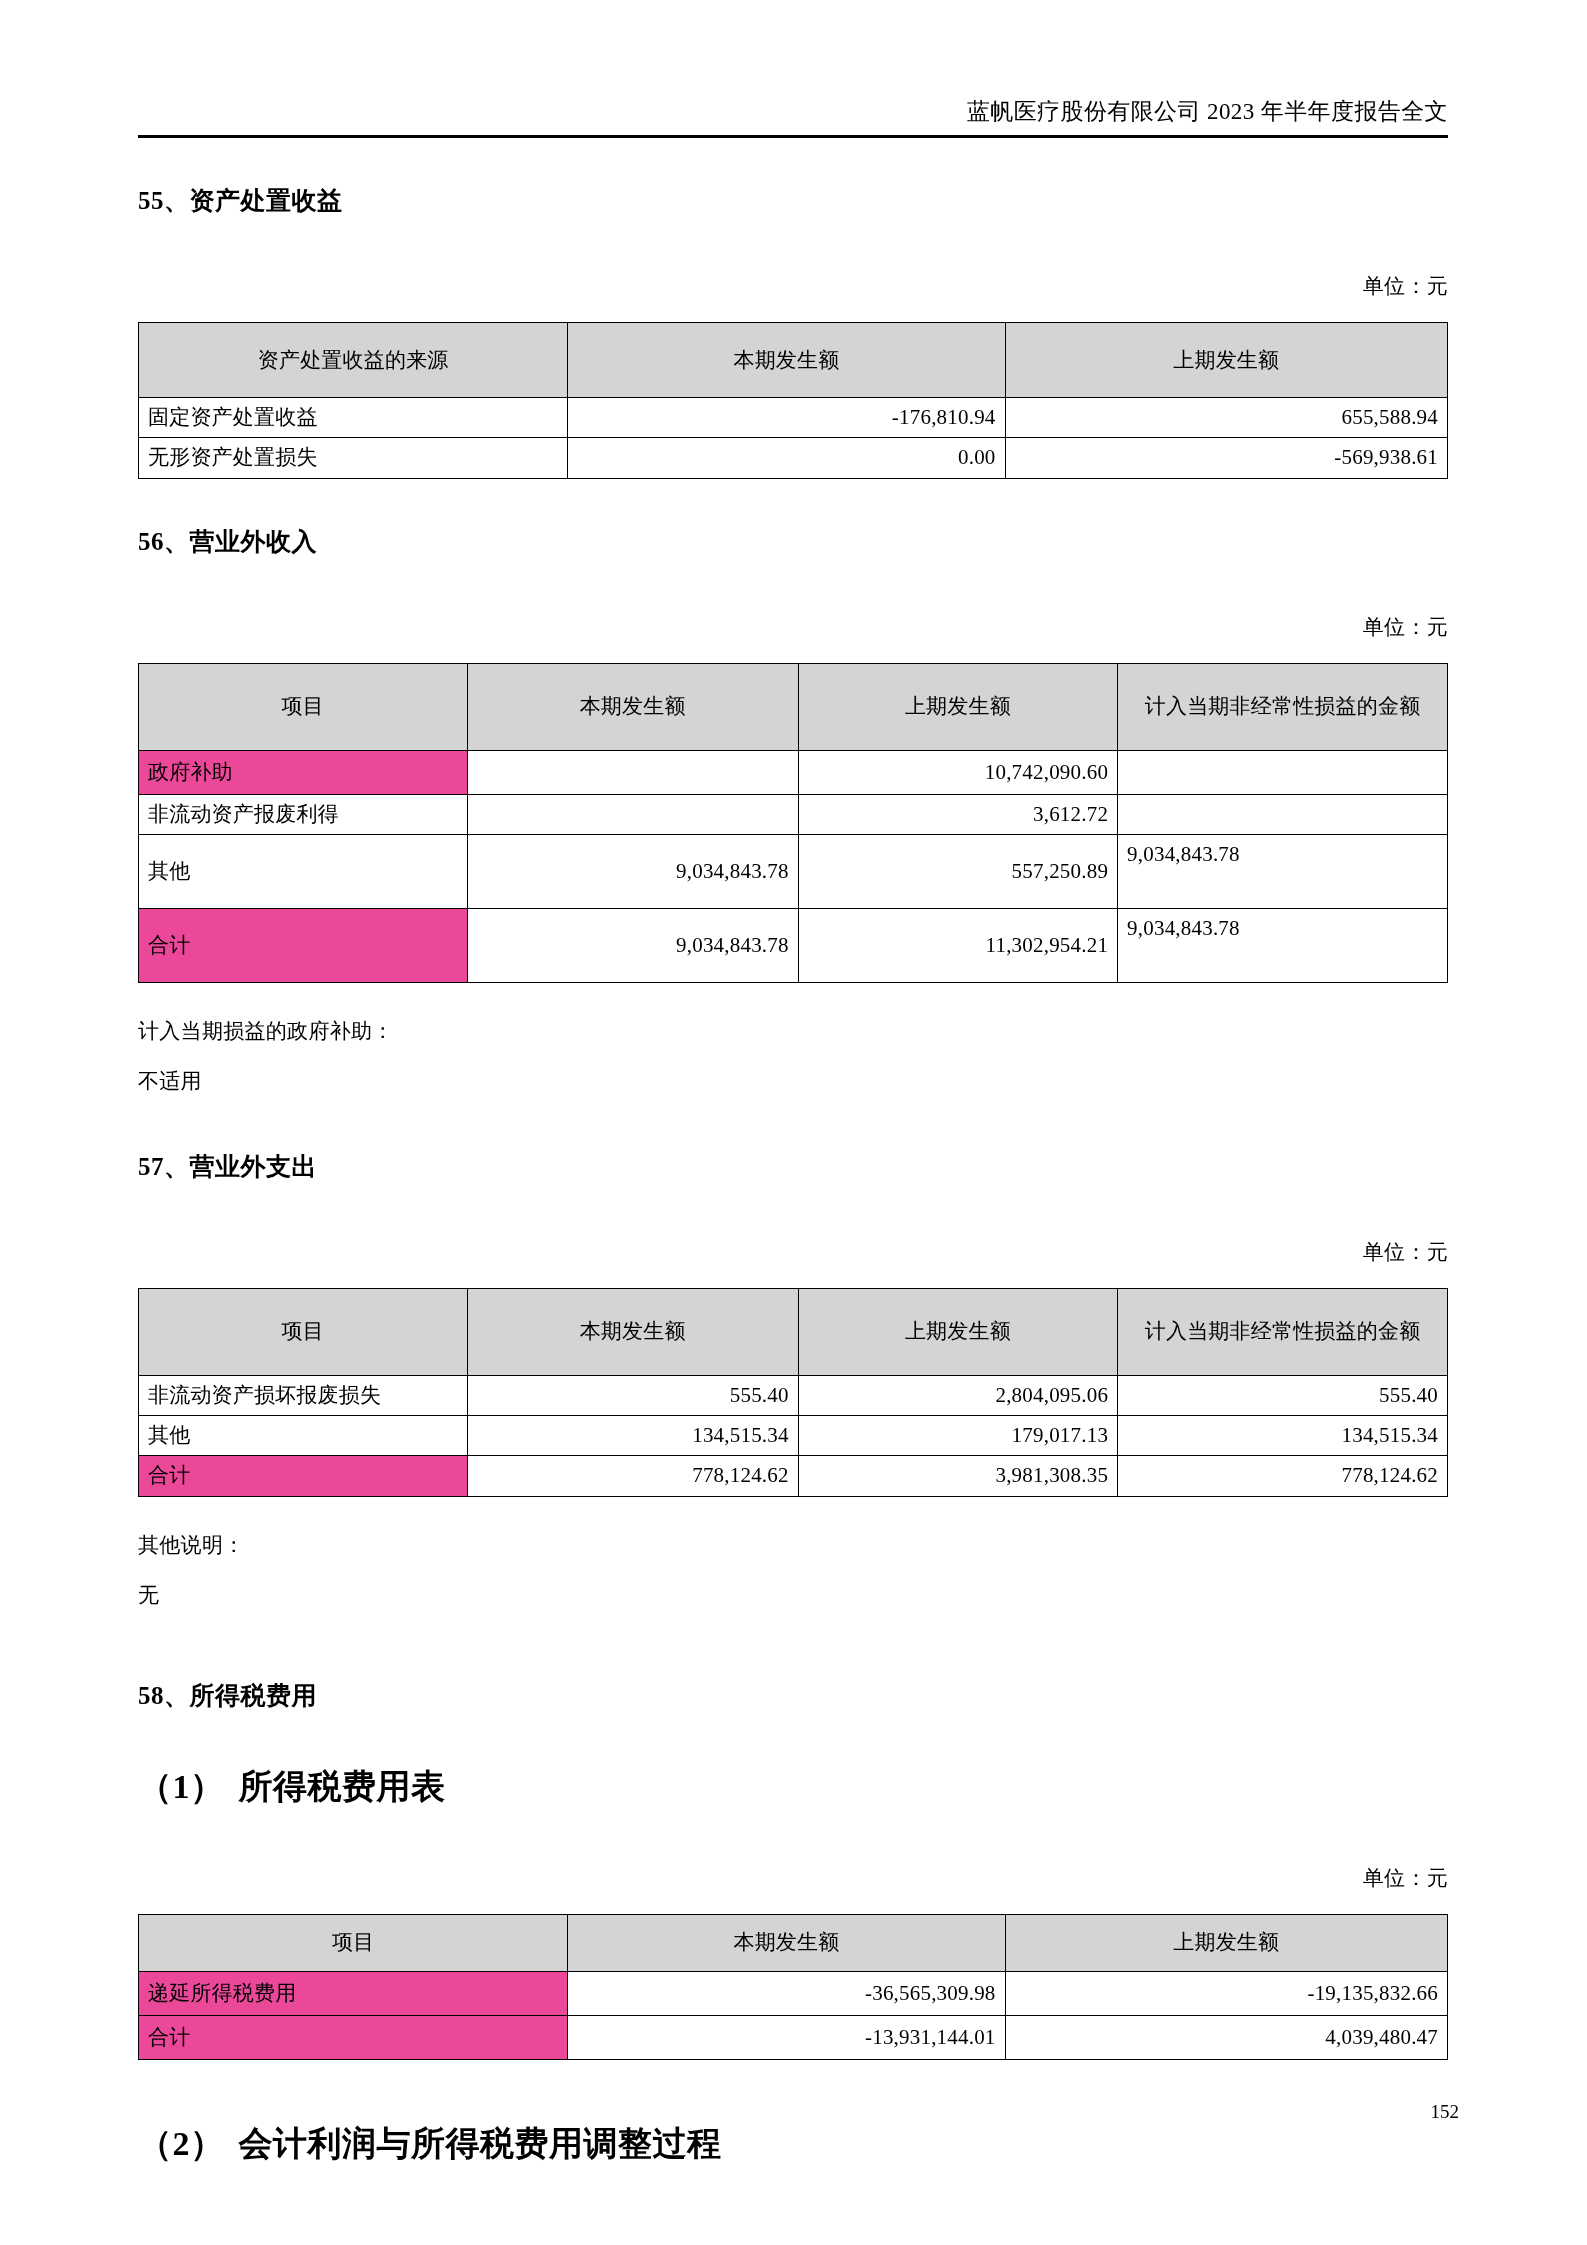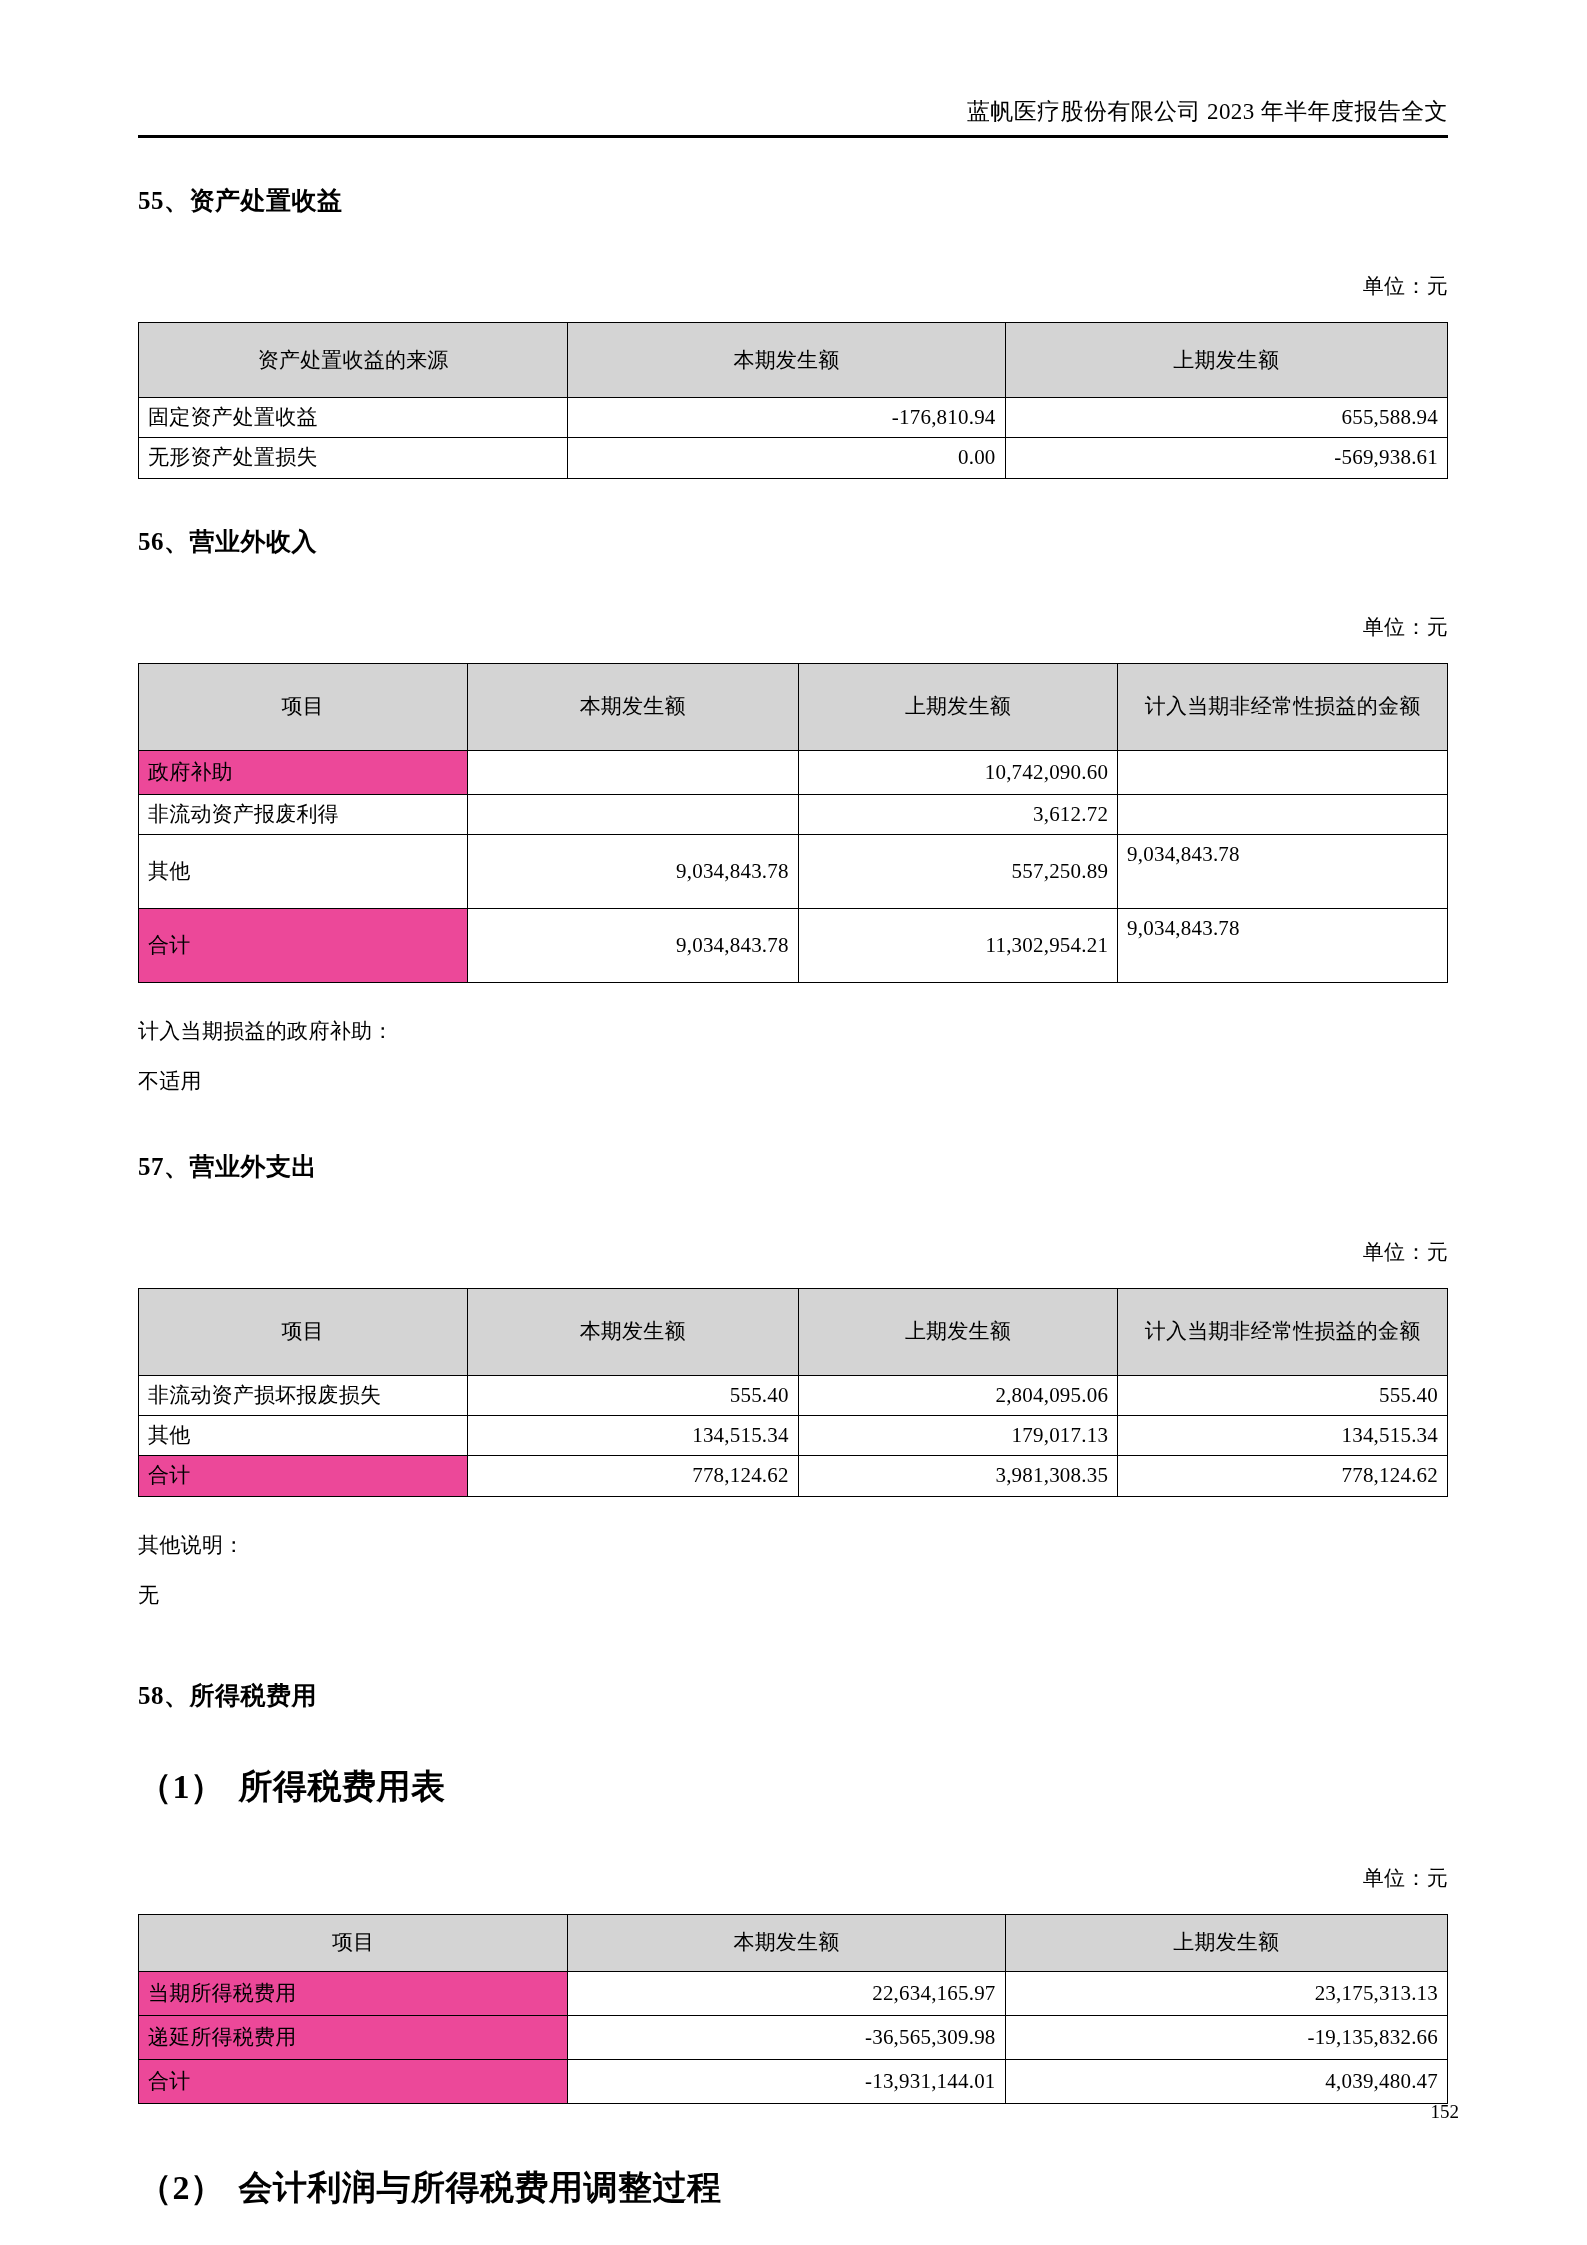--- a/index.html
+++ b/index.html
@@ -321,25 +321,20 @@
       </colgroup>
       <thead>
         <tr>
           <th class="r-mid">项目</th>
           <th>本期发生额</th>
           <th>上期发生额</th>
         </tr>
       </thead>
       <tbody>
         <tr class="r-mid">
-          <td class="label shaded">当期所得税费用</td>
-          <td class="num">22,634,165.97</td>
-          <td class="num">23,175,313.13</td>
-        </tr>
-        <tr class="r-mid">
           <td class="label shaded">递延所得税费用</td>
           <td class="num">-36,565,309.98</td>
           <td class="num">-19,135,832.66</td>
         </tr>
         <tr class="r-mid">
           <td class="label shaded">合计</td>
           <td class="num">-13,931,144.01</td>
           <td class="num">4,039,480.47</td>
         </tr>
       </tbody>

